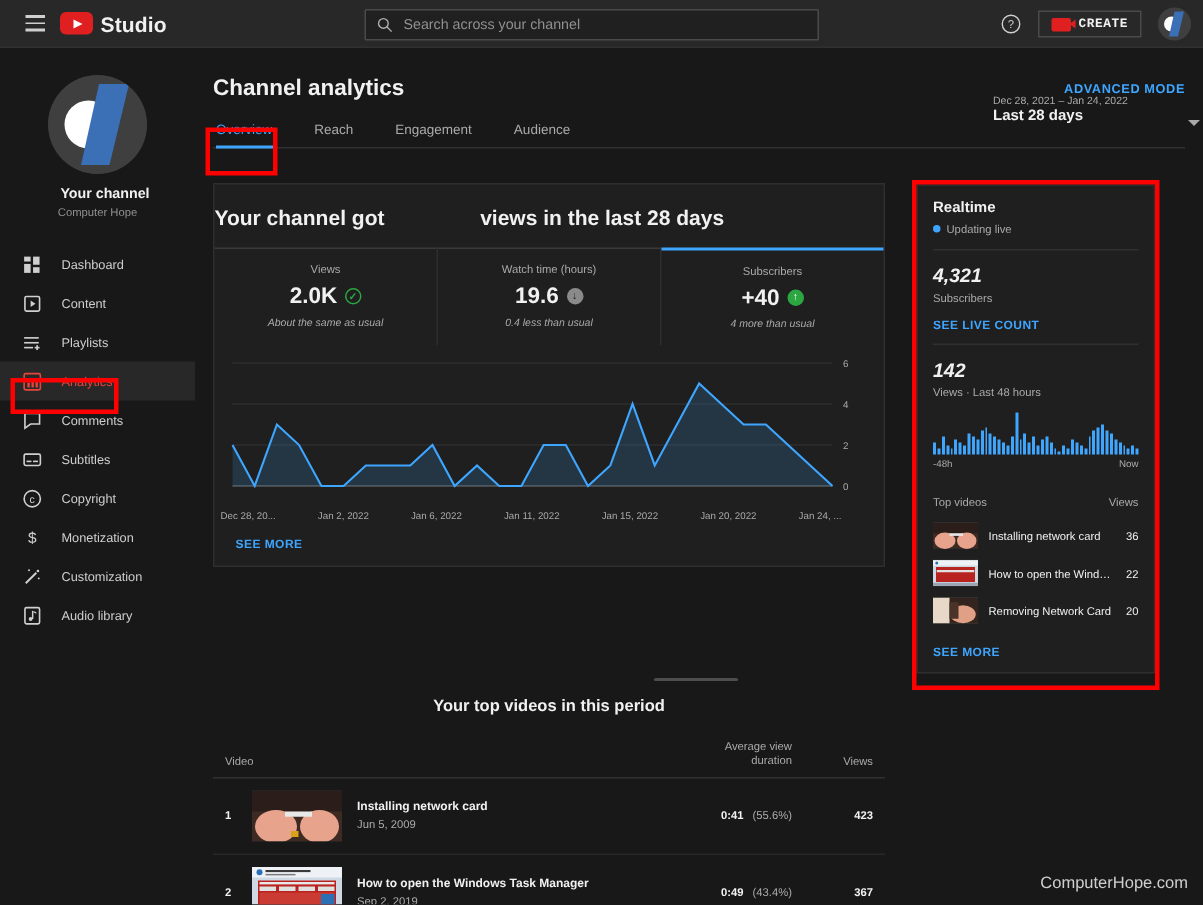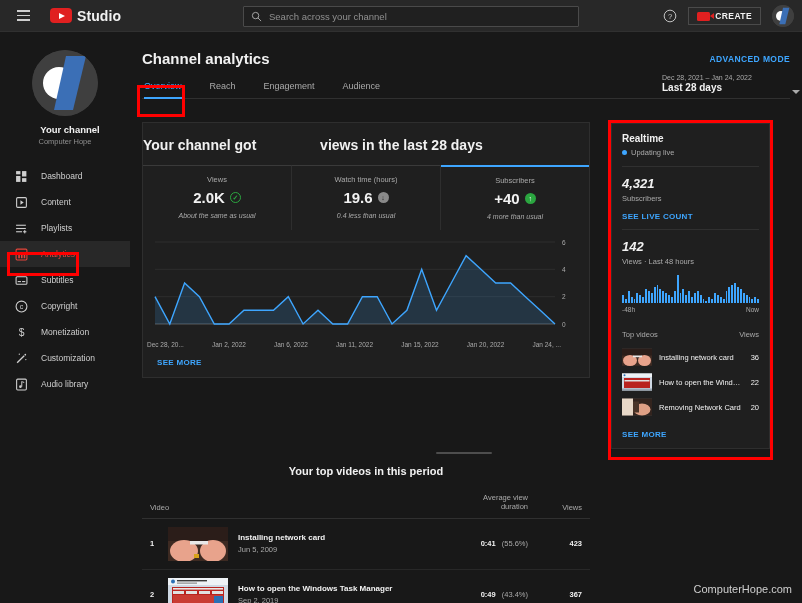--- a/index.html
+++ b/index.html
@@ -13,38 +13,38 @@
 
   
   .topbar {
     position: absolute; top: 0; left: 0; width: 802px; height: 32px;
     background: #282828; display: flex; align-items: center;
     border-bottom: 1px solid #303030;
   }
   .hamburger { width: 34px; display: flex; flex-direction: column; gap: 3px;
     align-items: center; justify-content: center; cursor: pointer; margin-left: 6px; }
   .hamburger span { display: block; width: 13px; height: 1.5px; background: #cfcfcf; }
-  .brand { display: flex; align-items: center; gap: 5px; margin-left: 10px; cursor: pointer; }
+  .brand { display: flex; align-items: center; gap: 5px; cursor: pointer; }
   .yt-logo { width: 22px; height: 15px; background: #e02020; border-radius: 4px;
     display: flex; align-items: center; justify-content: center; }
   .yt-logo::after { content: ""; width: 0; height: 0; border-left: 6px solid #fff;
     border-top: 3.5px solid transparent; border-bottom: 3.5px solid transparent; margin-left:1px;}
   .brand-text { color: #f1f1f1; font-size: 14px; font-weight: bold; letter-spacing: .1px; }
-  .searchwrap { position: absolute; left: 243px; top: 6px; width: 336px; height: 21px;
+  .searchwrap { position: absolute; left: 243px; top: 6px; width: 303px; height: 21px;
     border: 1px solid #4a4a4a; background: #202020; display: flex; align-items: center;
     padding: 0 7px; gap: 7px; border-radius: 1px; }
   .searchwrap svg { flex: 0 0 auto; }
   .search-input { background: transparent; border: none; outline: none; color: #d0d0d0;
     font-size: 9.5px; font-family: "Liberation Sans", sans-serif; width: 100%; }
   .search-input::placeholder { color: #909090; }
   .top-right { position: absolute; right: 8px; top: 0; height: 32px;
     display: flex; align-items: center; gap: 11px; }
   .help-icon { cursor: pointer; }
   .create-btn { display: flex; align-items: center; gap: 5px; border: 1px solid #4a4a4a;
-    padding: 3px 8px; cursor: pointer; }
+    padding: 3px 8px; cursor: pointer; font-family: Liberation Mono, monospace; }
   .cam { width: 13px; height: 9px; background: #e02020; border-radius: 1.5px; position: relative; }
   .cam::after { content: ""; position: absolute; right: -3.5px; top: 1.5px; width: 0; height: 0;
     border-right: 4px solid #e02020; border-top: 3px solid transparent; border-bottom: 3px solid transparent; }
   .create-label { color: #f1f1f1; font-size: 8.5px; font-weight: bold; letter-spacing: .4px; }
   .avatar-top { width: 22px; height: 22px; border-radius: 50%; overflow: hidden; cursor: pointer;
     background: #3f3f3f; position: relative; }
 
   
   .sidebar { position: absolute; left: 0; top: 32px; width: 130px; height: 571px;
     background: #181818; }
@@ -75,21 +75,21 @@
     width: 648px; }
   .tab { padding: 0 14px 7px 0; margin-right: 14px; font-size: 9px; color: #aaa;
     cursor: pointer; position: relative; }
   .tab:first-child { padding-left: 2px; }
   .tab.active { color: #3ea6ff; }
   .tab.active::after { content: ""; position: absolute; left: 2px; bottom: -1px;
     width: 38px; height: 2px; background: #3ea6ff; }
 
   .adv-mode { position: absolute; right: 12px; top: 22px; color: #3ea6ff;
     font-size: 8.5px; font-weight: bold; letter-spacing: .4px; cursor: pointer; }
-  .daterange { position: absolute; right: 10px; top: 42px; text-align: left;
+  .daterange { position: absolute; right: 10px; top: 32px; text-align: left;
     cursor: pointer; width: 130px; }
   .dr-sub { color: #aaa; font-size: 7px; }
   .dr-main { color: #f1f1f1; font-size: 10px; font-weight: bold; margin-top: 1px; }
   .dr-caret { position: absolute; right: -8px; top: 16px; width:0;height:0;
     border-left:4px solid transparent;border-right:4px solid transparent;border-top:4px solid #aaa;}
 
   
   .ovcard { position: absolute; left: 12px; top: 90px; width: 448px;
     background: #1f1f1f; border: 1px solid #2e2e2e; }
   .ov-head { text-align: left; color: #f1f1f1; font-size: 14px; font-weight: bold;
@@ -266,20 +266,28 @@
               <rect x="6" y="13" width="3" height="6" fill="#e5453a"></rect>
               <rect x="11" y="8" width="3" height="11" fill="#e5453a"></rect>
               <rect x="16" y="11" width="3" height="8" fill="#e5453a"></rect>
             </svg>
         </span>
         <span class="nlabel">Analytics</span>
       </div>
       <div class="navitem">
         <span class="navicon">
           <svg width="13" height="13" viewBox="0 0 24 24">
+              <path d="M3 3 h18 v13 h-11 l-7 5 z" fill="none" stroke="#cfcfcf" stroke-width="2"></path>
+            </svg>
+        </span>
+        <span class="nlabel">Comments</span>
+      </div>
+      <div class="navitem">
+        <span class="navicon">
+          <svg width="13" height="13" viewBox="0 0 24 24">
               <rect x="2" y="5" width="20" height="14" rx="2" fill="none" stroke="#cfcfcf" stroke-width="2"></rect>
               <rect x="5" y="13" width="6" height="2" fill="#cfcfcf"></rect>
               <rect x="13" y="13" width="6" height="2" fill="#cfcfcf"></rect>
             </svg>
         </span>
         <span class="nlabel">Subtitles</span>
       </div>
       <div class="navitem">
         <span class="navicon">
           <svg width="13" height="13" viewBox="0 0 24 24">

